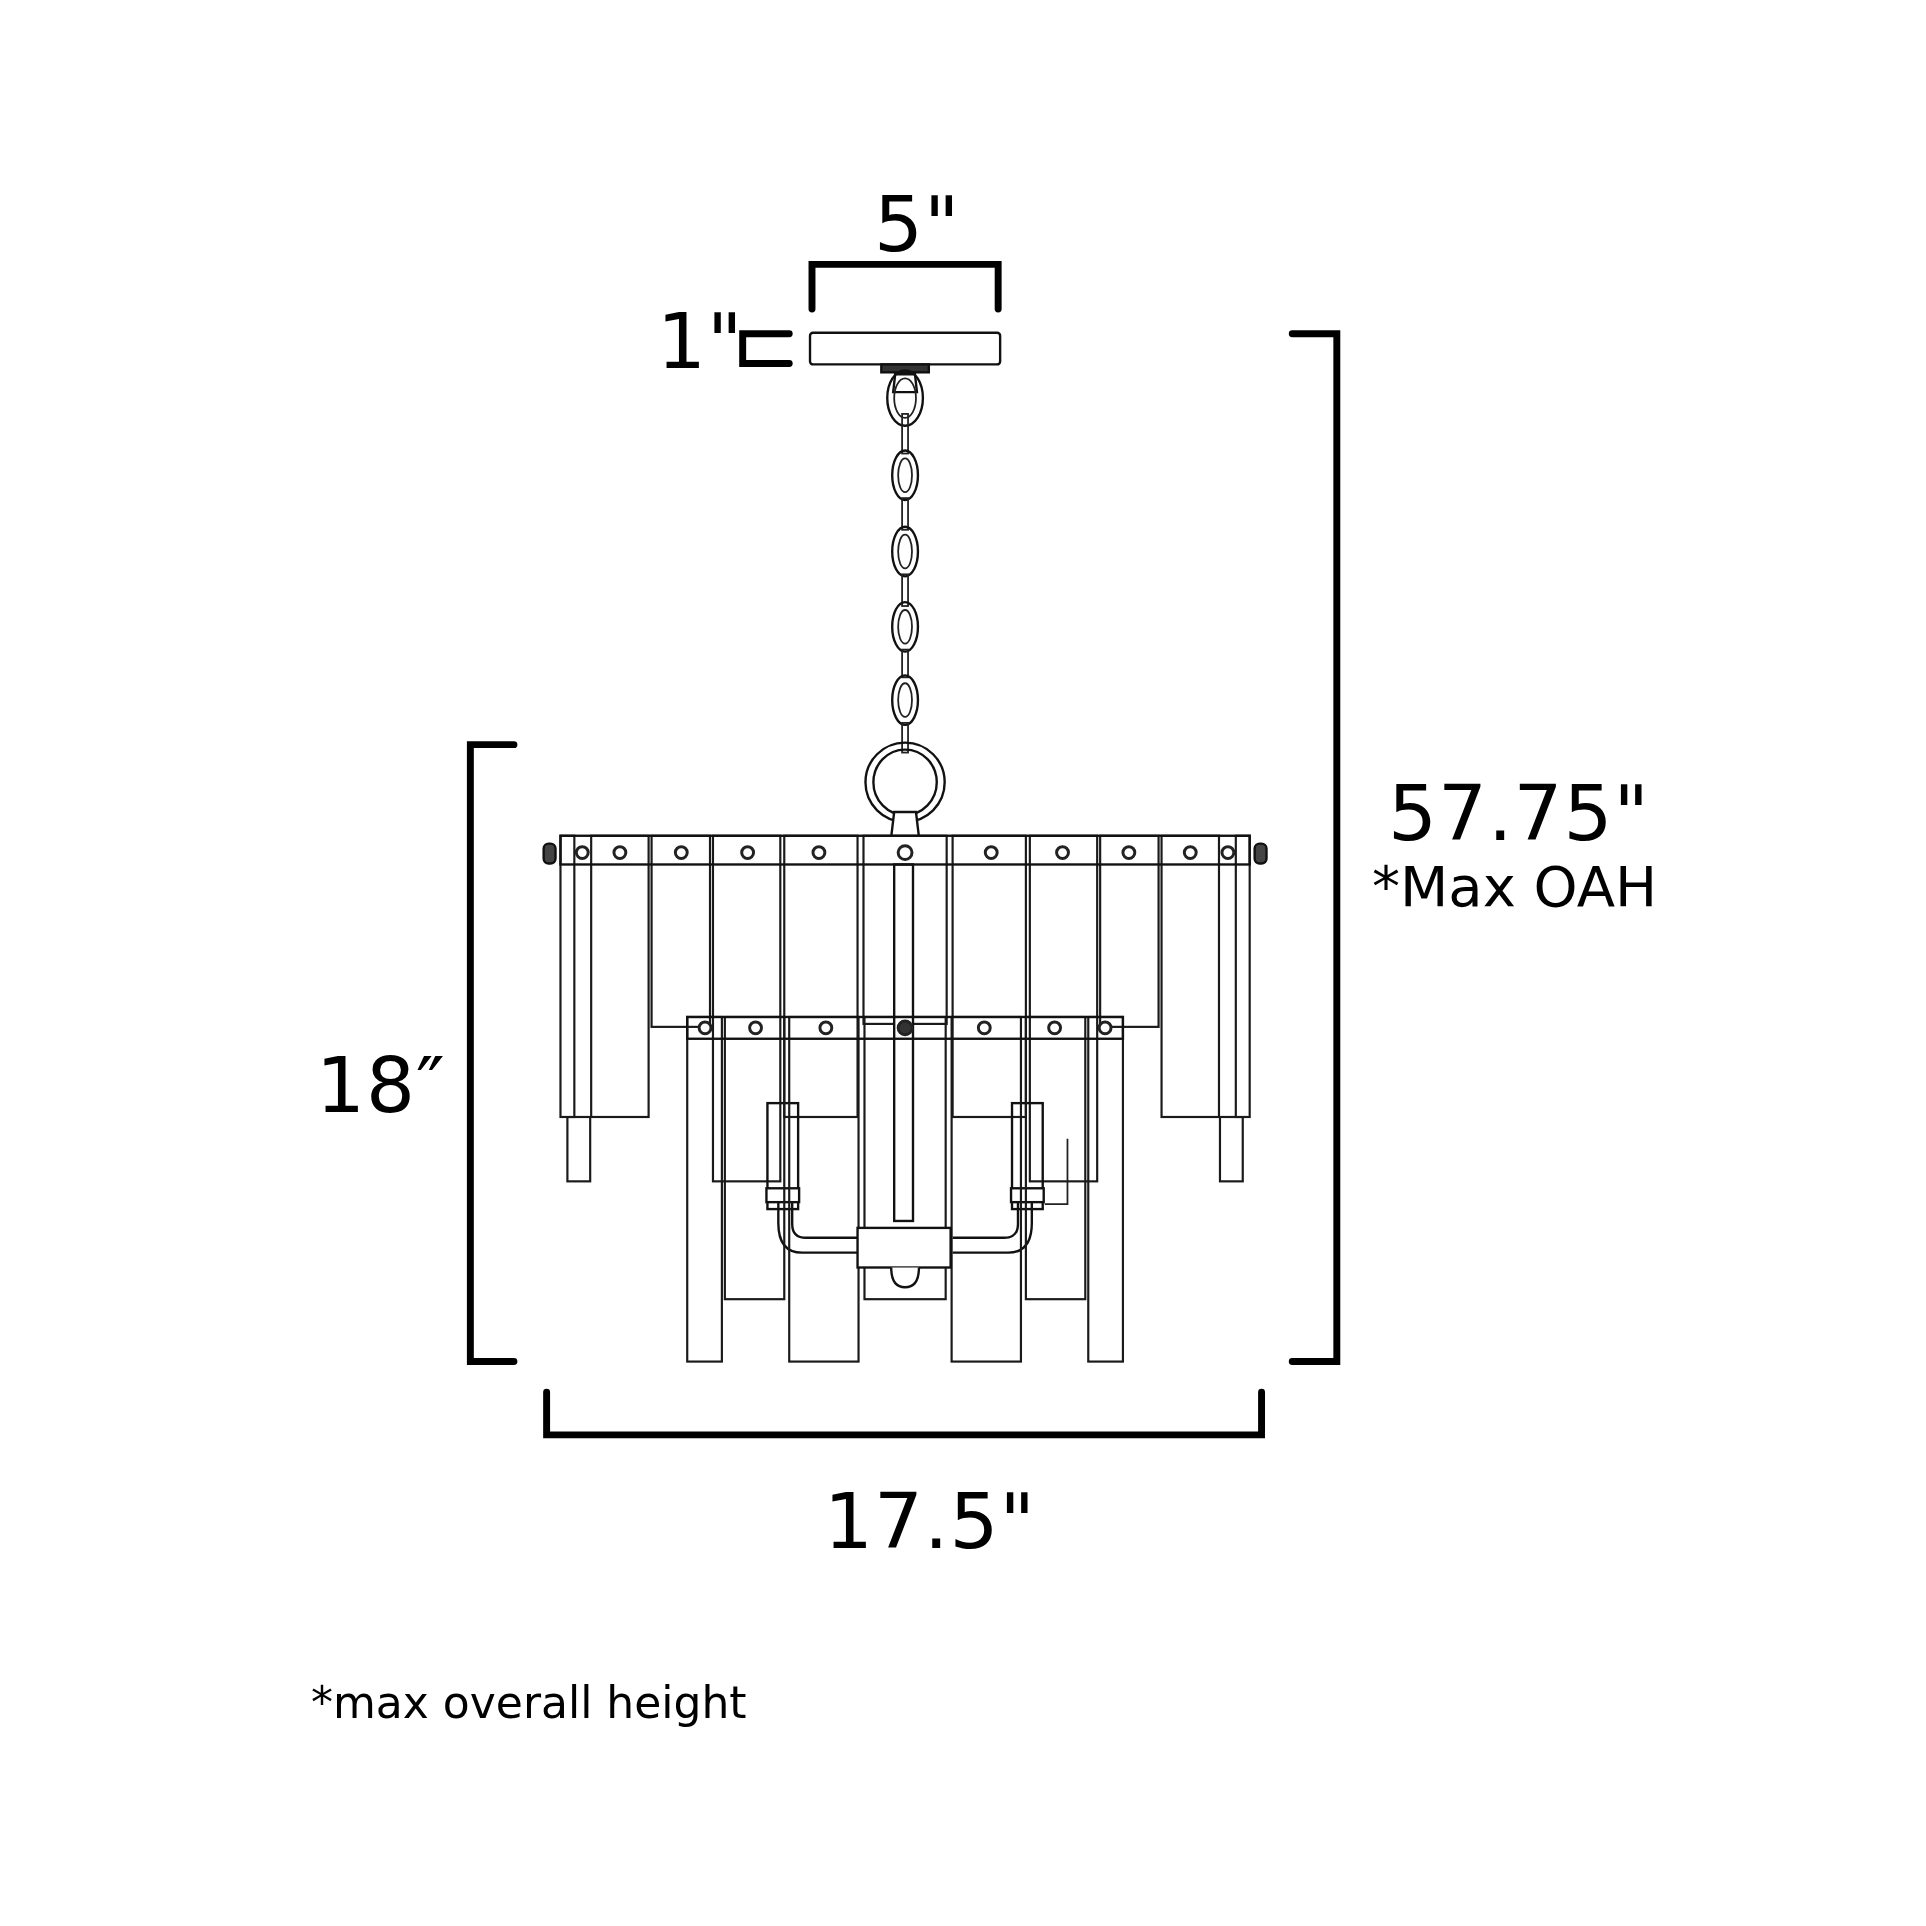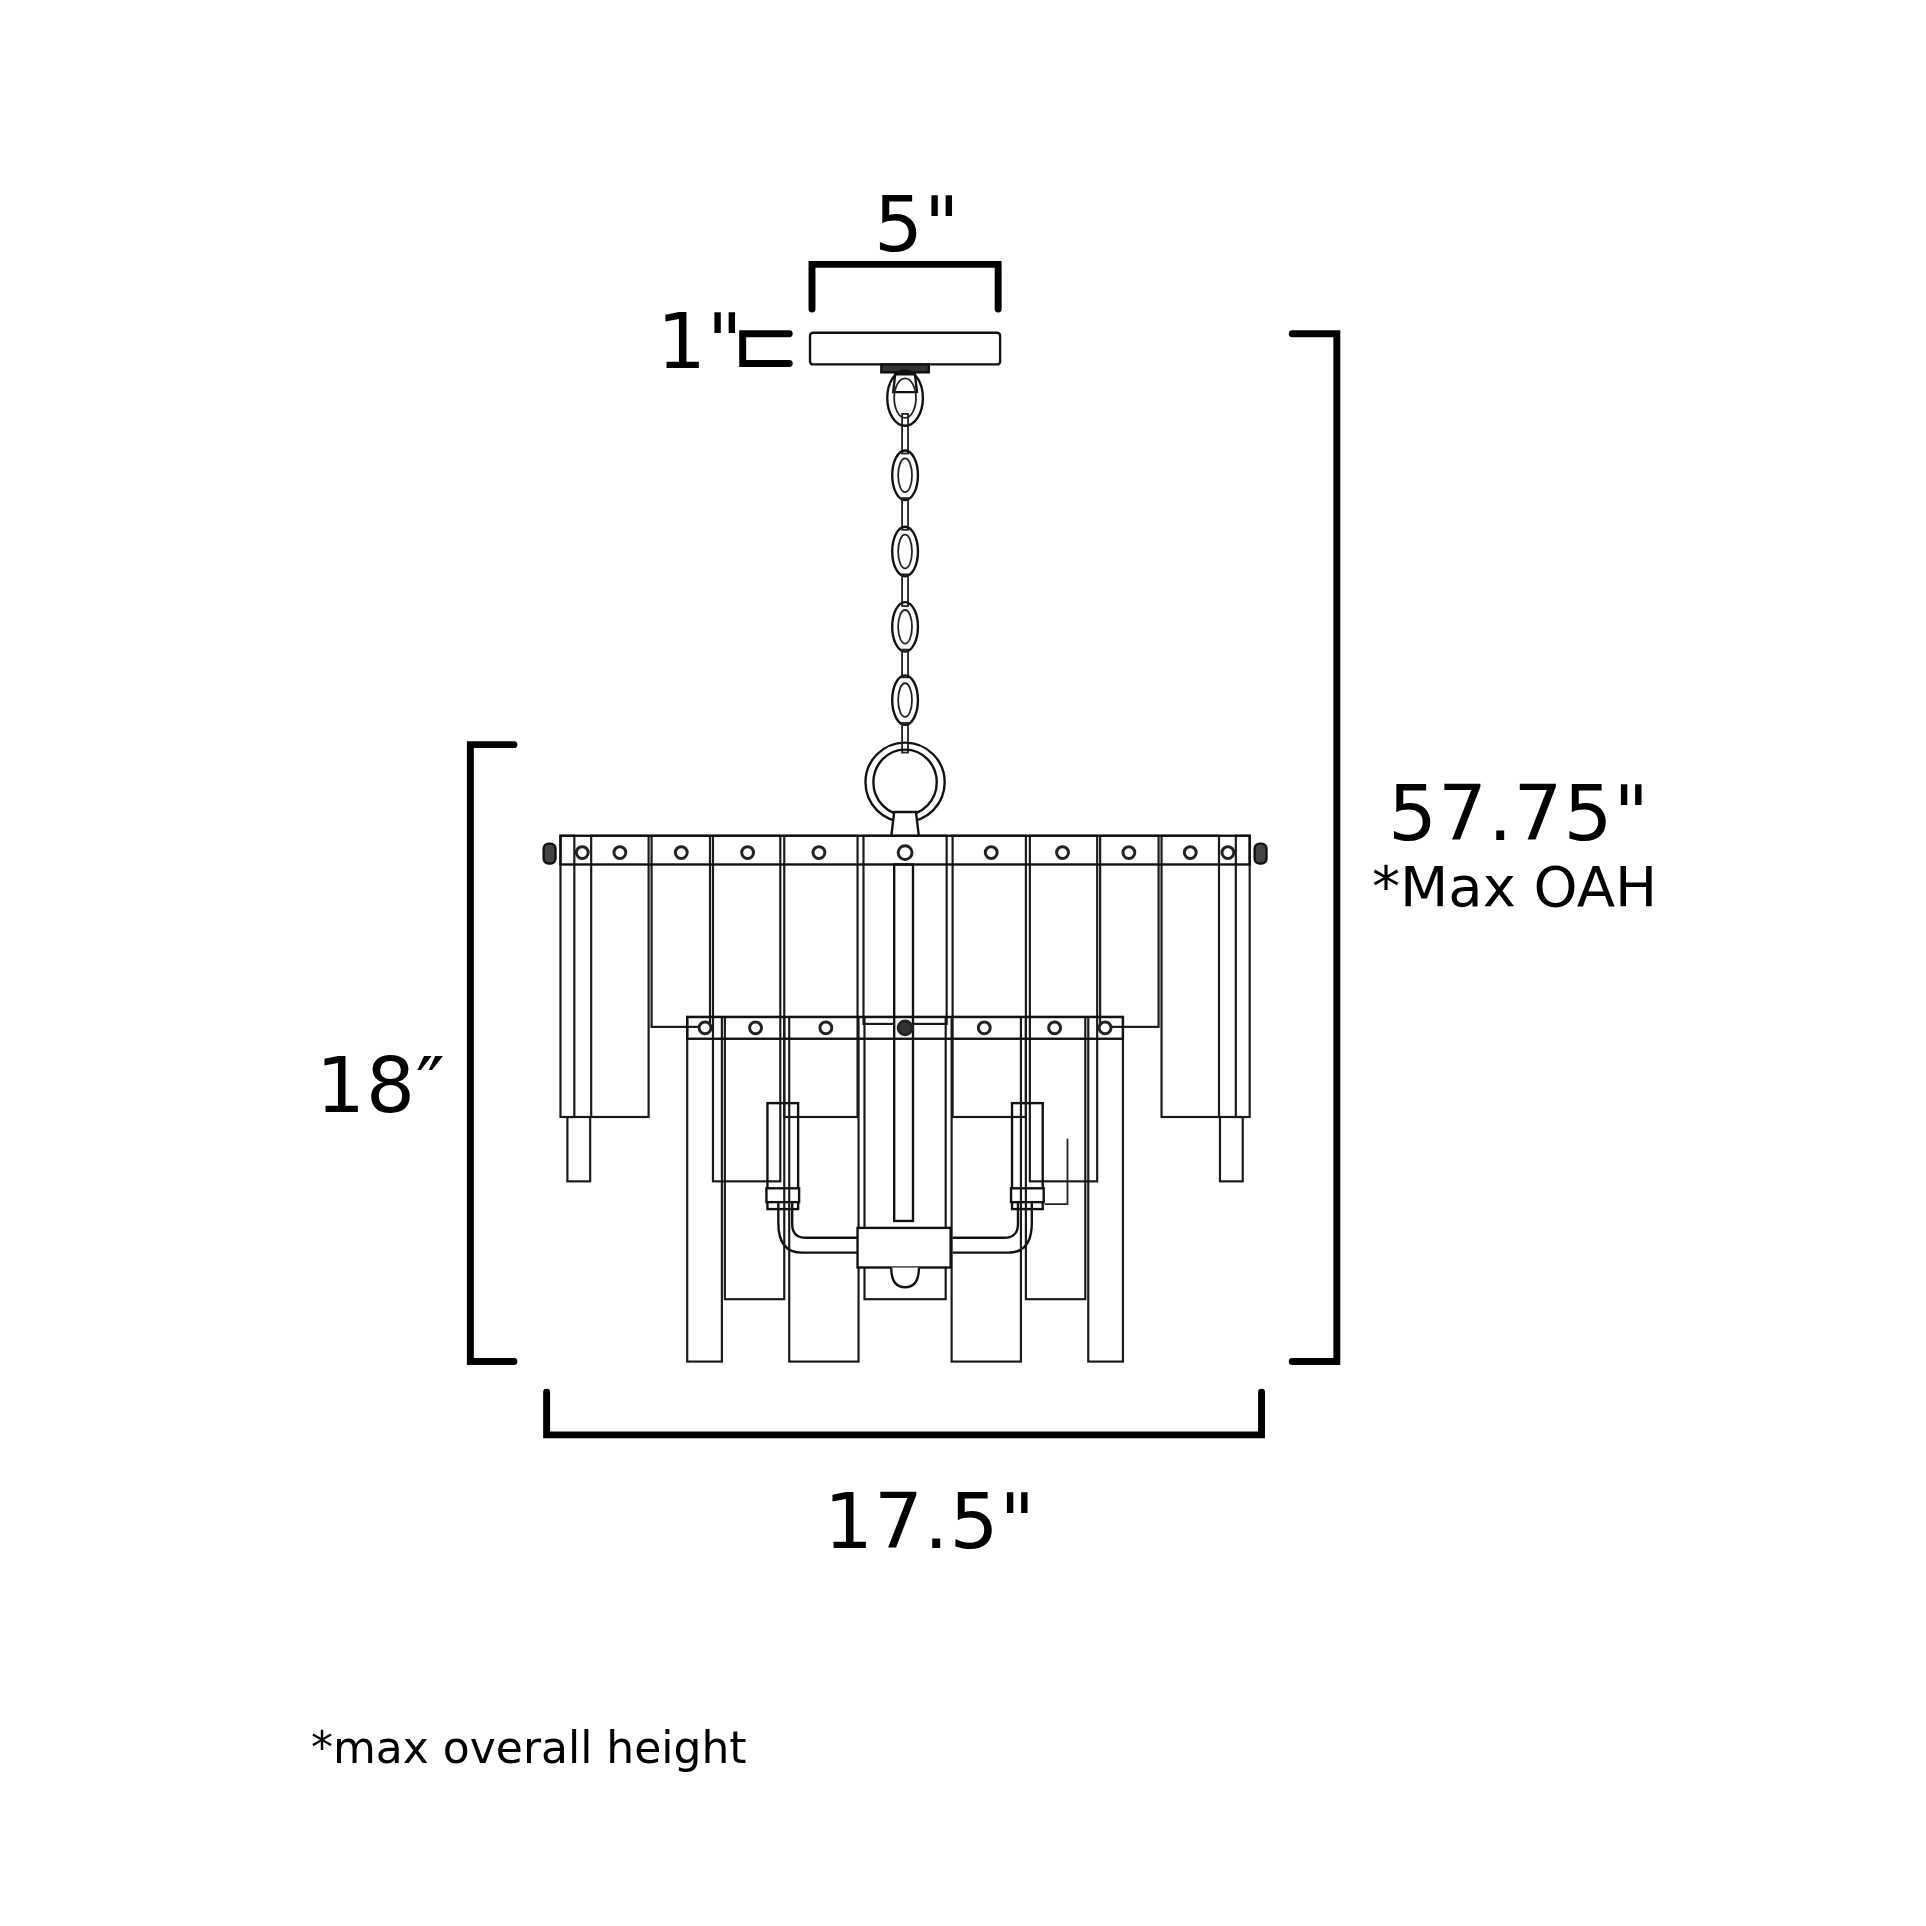--- a/index.html
+++ b/index.html
@@ -1,21 +1,21 @@
 <!DOCTYPE html>
 <html><head>
 <meta charset="utf-8">
 <style>
   html, body { margin:0; padding:0; background:#ffffff; }
   body { width:1927px; height:1927px; position:relative; overflow:hidden; font-family:"DejaVu Sans", "Liberation Sans", sans-serif; color:#000; }
   #drawing { position:absolute; left:0; top:0; width:1927px; height:1927px; }
   .dim-label { position:absolute; white-space:nowrap; line-height:1; color:#000; }
   .big { font-size:77px; letter-spacing:1px; }
   .mid { font-size:56px; }
-  .note { font-size:44px;margin-top:45px; }
+  .note { font-size:44px; }
   .ln { fill:none; stroke:#111; stroke-width:2.4; }
   .thin { fill:none; stroke:#222; stroke-width:1.8; }
   .bracket { fill:none; stroke:#000; stroke-width:7; stroke-linecap:round; stroke-linejoin:miter; }
   .panel { fill:#fff; stroke:#1a1a1a; stroke-width:2.2; }
   .screw { fill:#fff; stroke:#222; stroke-width:3; }
 </style>
 </head>
 <body>
 
 <svg id="drawing" viewBox="0 0 1946 1946" xmlns="http://www.w3.org/2000/svg">

